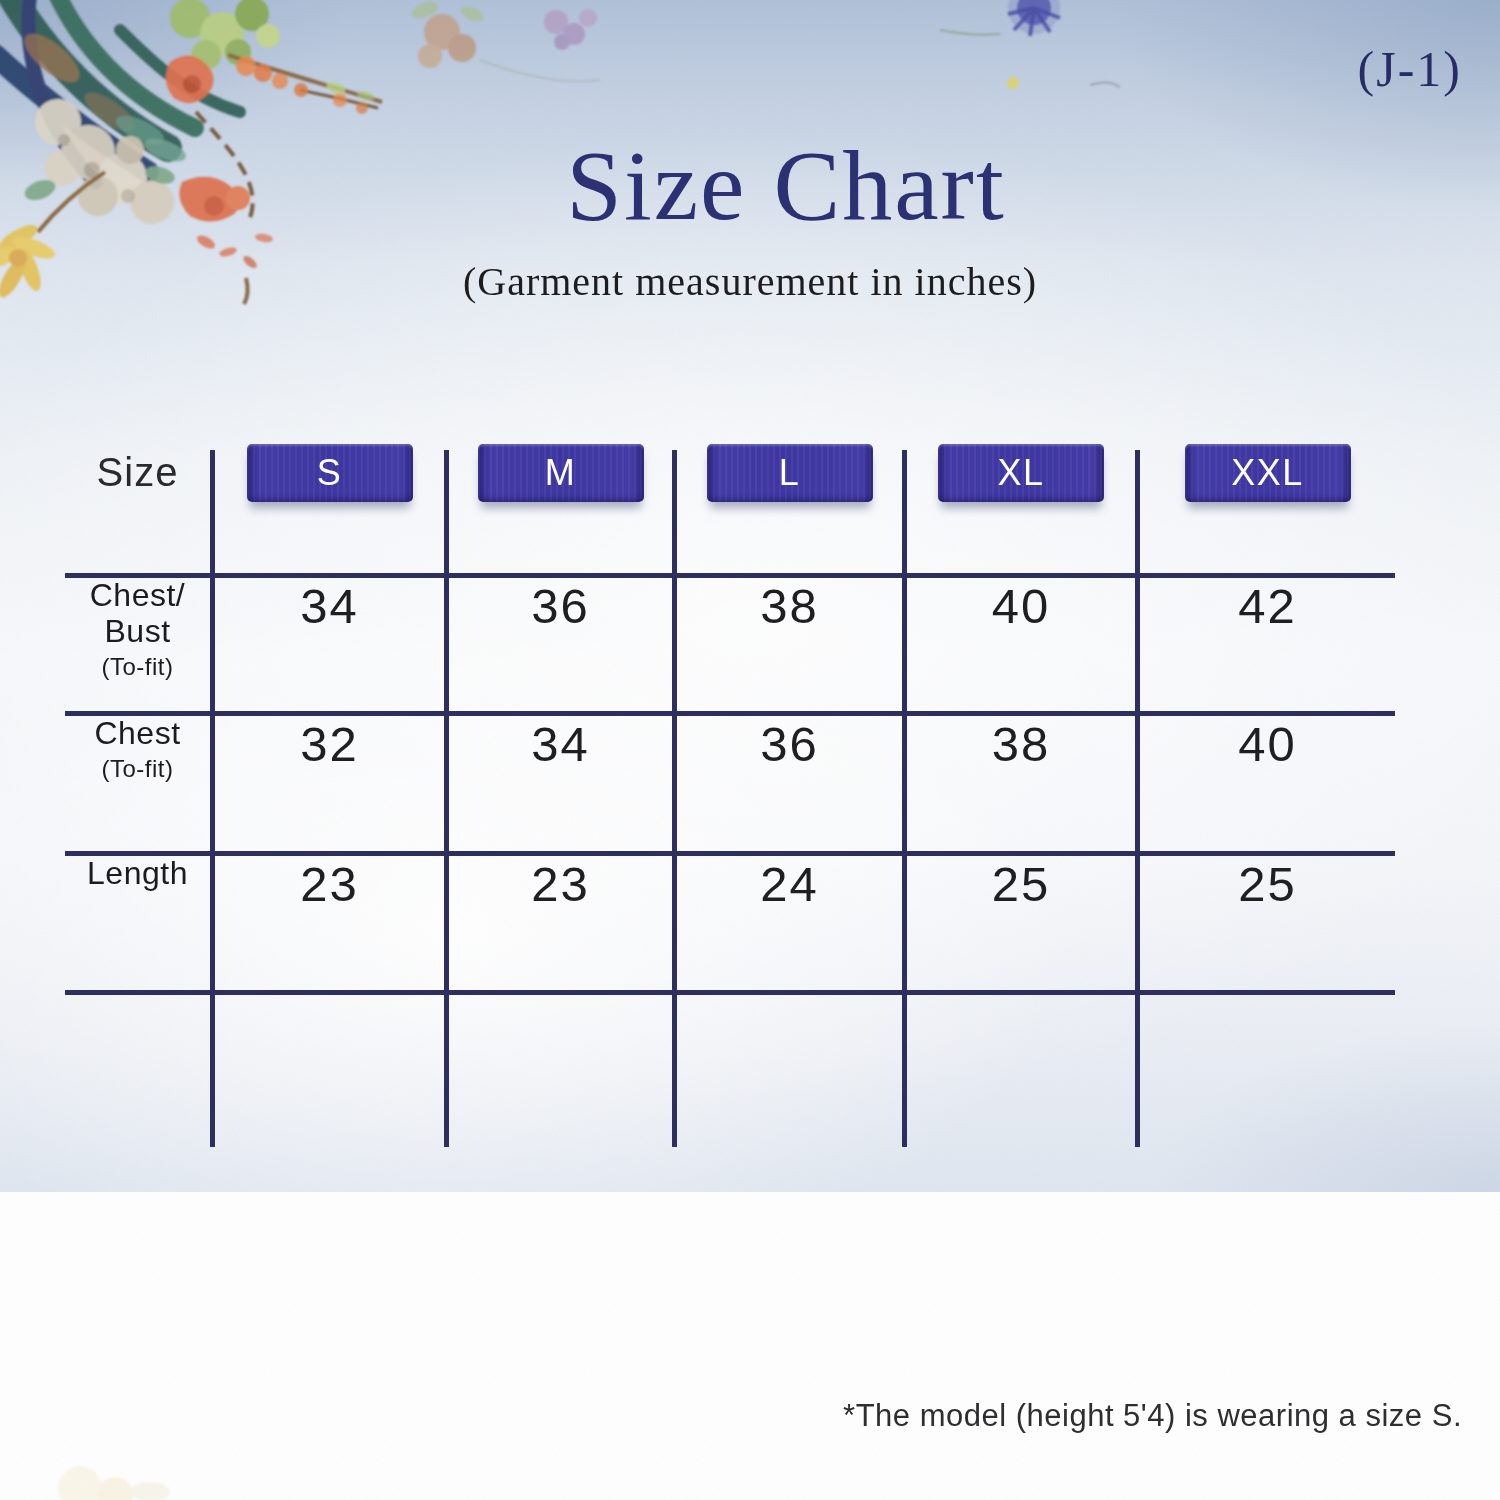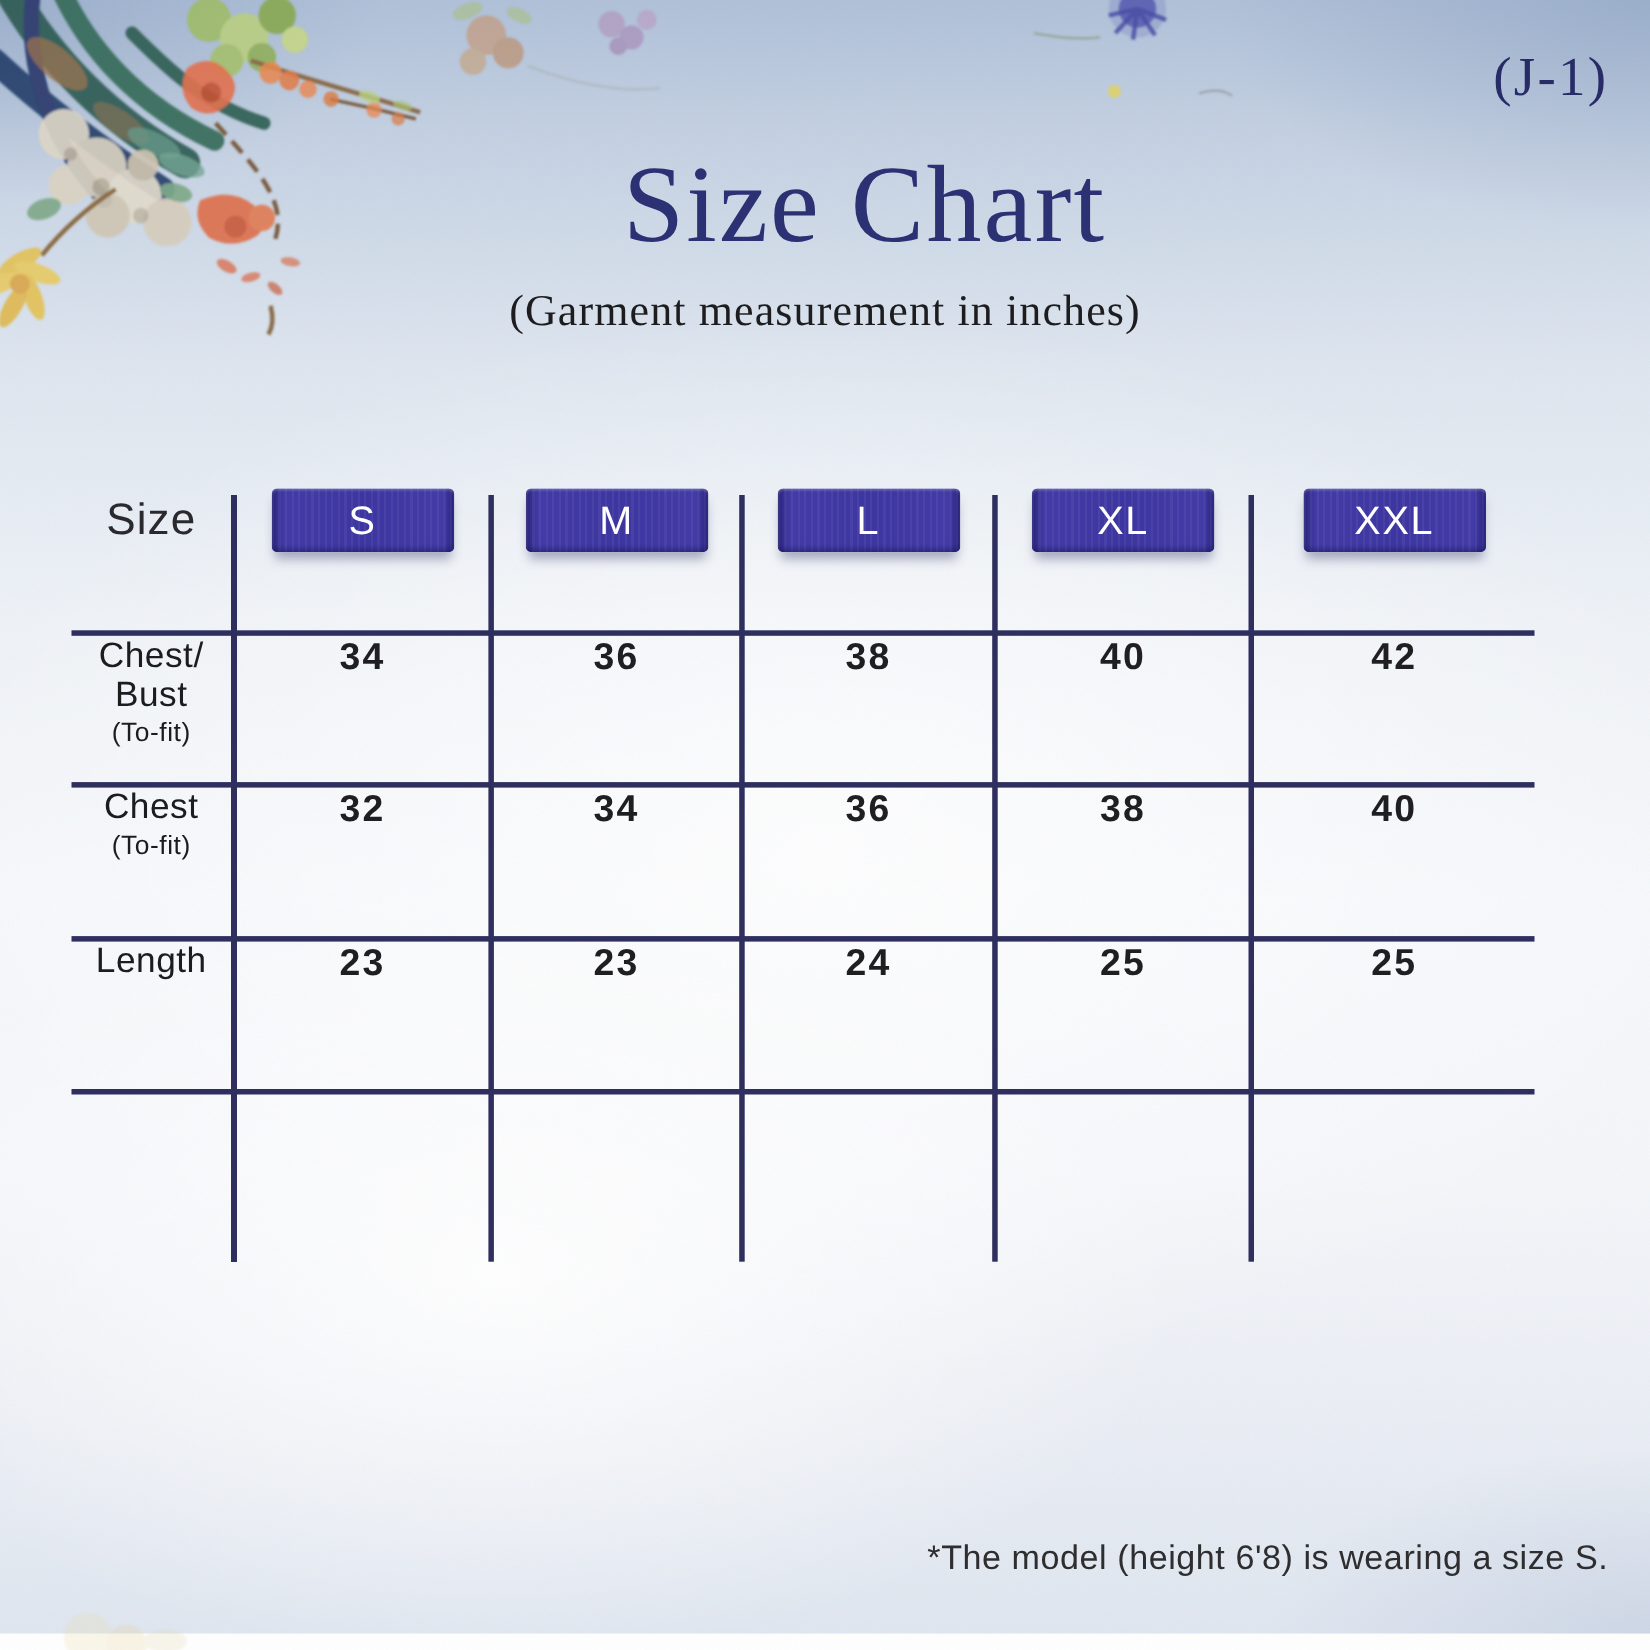--- a/index.html
+++ b/index.html
@@ -1,19 +1,19 @@
 <!DOCTYPE html>
 <html><head>
 <meta charset="utf-8">
 <style>
   html,body{margin:0;padding:0;}
   body{width:1500px;height:1500px;overflow:hidden;font-family:"Liberation Sans","DejaVu Sans",sans-serif;}
 
   .canvas{
-    position:relative;width:1500px;height:1485px;
+    position:relative;width:1500px;height:1192px;
     background:
       radial-gradient(ellipse 900px 500px at 30% 78%, rgba(255,255,255,0.95), rgba(255,255,255,0) 70%),
       radial-gradient(ellipse 1100px 650px at 50% 52%, rgba(255,255,255,0.85), rgba(255,255,255,0) 75%),
       linear-gradient(180deg,#afc0d8 0%,#c3d0e2 8%,#dde5ef 22%,#eef2f7 38%,#f6f8fb 55%,#f4f6fa 72%,#e9edf4 88%,#dfe6f0 100%);
   }
   
   .canvas::before{
     content:"";position:absolute;inset:0;pointer-events:none;
     background:
       radial-gradient(ellipse 500px 260px at 0% 0%, rgba(124,148,184,0.40), rgba(124,148,184,0) 70%),
@@ -69,21 +69,21 @@
       linear-gradient(90deg,#2b2680 0%,#433ba6 7%,#3d36a0 50%,#433ba6 93%,#2b2680 100%);
     box-shadow:
       0 9px 10px -3px rgba(70,75,120,0.45),
       inset 0 2px 2px rgba(255,255,255,0.22),
       inset 0 -3px 5px rgba(20,15,70,0.45);
   }
   .badge span{color:#ffffff;font-size:36px;font-weight:300;letter-spacing:1.5px;}
 
   .row-label{font-size:32px;color:#1c1c1e;line-height:1.12;letter-spacing:.5px;}
   .row-sublabel{font-size:24px;color:#1c1c1e;letter-spacing:.5px;margin-top:3px;}
-  .value{font-size:34px;font-weight:700;color:#1f1f22;letter-spacing:2px;}
+  .value{font-size:49px;font-weight:400;color:#1f1f22;letter-spacing:2px;}
 
   .footnote{
     position:absolute;top:1398px;right:38px;width:900px;text-align:right;
     font-size:31px;color:#2e2e30;letter-spacing:.5px;
   }
 </style>
 </head>
 <body>
 
 <div class="canvas">
@@ -312,15 +312,15 @@
   <div class="cell c3 r3">
       <span class="value">24</span>
     </div>
   <div class="cell c4 r3">
       <span class="value">25</span>
     </div>
   <div class="cell c5 r3">
       <span class="value">25</span>
     </div>
 
-  <div class="footnote">*The model (height 6'8) is wearing a size S.</div>
+  <div class="footnote">*The model (height 5'4) is wearing a size S.</div>
 
 </div>
 
 </body></html>

